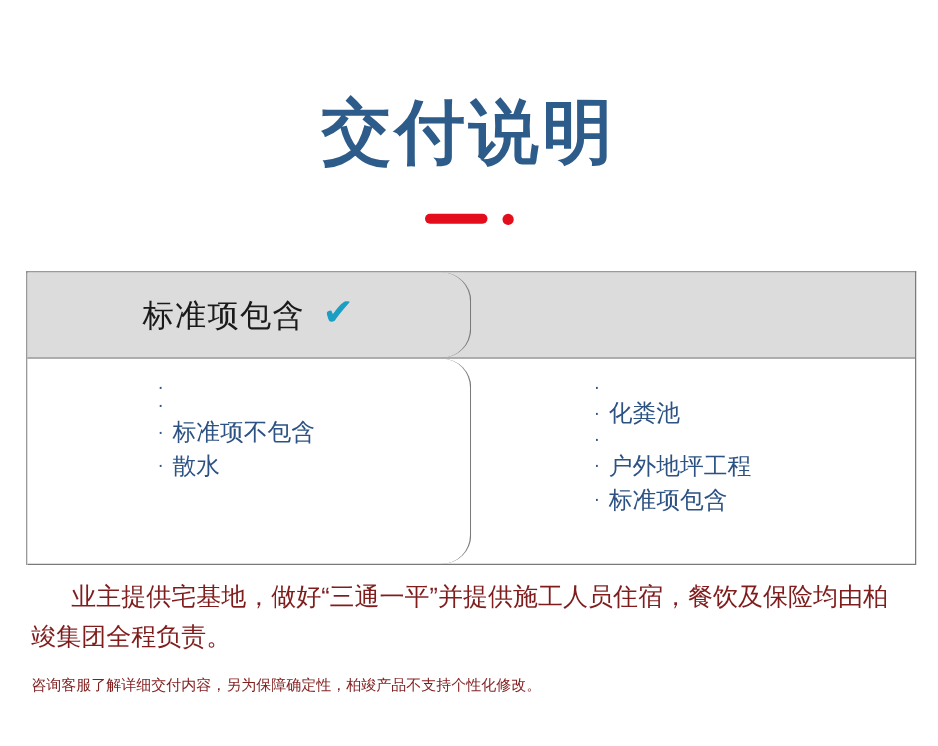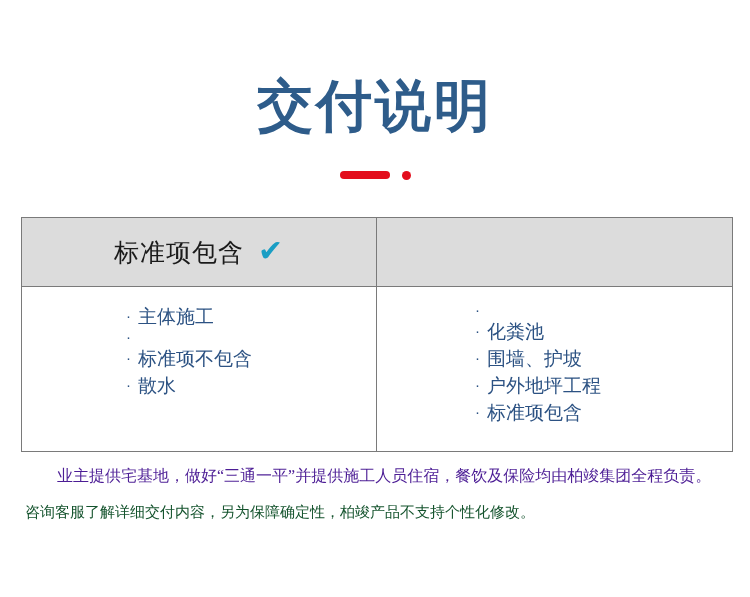--- a/index.html
+++ b/index.html
@@ -72,20 +72,21 @@
     border-bottom: 1px solid #7a7a7a;
   }
   .table-body {
     display: flex;
     background: #ffffff;
     border-bottom: 1px solid #7a7a7a;
   }
   .col {
     box-sizing: border-box;
     width: 50%;
+    border-radius: 23px;
   }
   .col-left {
     border-right: 1px solid #7a7a7a;
   }
 
   .head-cell {
     height: 68px;
     display: flex;
     align-items: center;
     justify-content: center;
@@ -147,31 +148,30 @@
   }
 
   
   .footer {
     margin: 0 21px;
     width: 712px;
     box-sizing: border-box;
     padding: 11px 4px 0 4px;
   }
   .footer-note {
-    font-size: 16px;
-    color: #4c1d95;
+    font-size: 20px;
+    color: #7f1d1d;
     line-height: 1.58;
     text-indent: 32px;
     letter-spacing: 0px;
     margin: 0;
-    font-family: Liberation Serif, serif;
   }
   .footer-sub {
-    font-size: 15px;
-    color: #14532d;
+    font-size: 12px;
+    color: #7f1d1d;
     line-height: 1.5;
     margin: 13px 0 0 0;
     letter-spacing: 0px;
   }
 </style>
 </head>
 <body>
 
 <div class="page">
 
@@ -192,21 +192,20 @@
           <span class="mark-check">✔</span>
         </div>
       </div>
     </div>
 
     <div class="table-body">
       <div class="col col-left body-cell body-cell-left">
         <div class="body-cell-inner">
           <div class="list-item">
             <span class="bullet">·</span>
-            <span>主体施工</span>
           </div>
           <div class="list-item">
             <span class="bullet">·</span>
           </div>
           <div class="list-item">
             <span class="bullet">·</span>
             <span>标准项不包含</span>
           </div>
           <div class="list-item">
             <span class="bullet">·</span>
@@ -219,21 +218,20 @@
         <div class="body-cell-inner">
           <div class="list-item">
             <span class="bullet">·</span>
           </div>
           <div class="list-item">
             <span class="bullet">·</span>
             <span>化粪池</span>
           </div>
           <div class="list-item">
             <span class="bullet">·</span>
-            <span>围墙、护坡</span>
           </div>
           <div class="list-item">
             <span class="bullet">·</span>
             <span>户外地坪工程</span>
           </div>
           <div class="list-item">
             <span class="bullet">·</span>
             <span>标准项包含</span>
           </div>
         </div>

